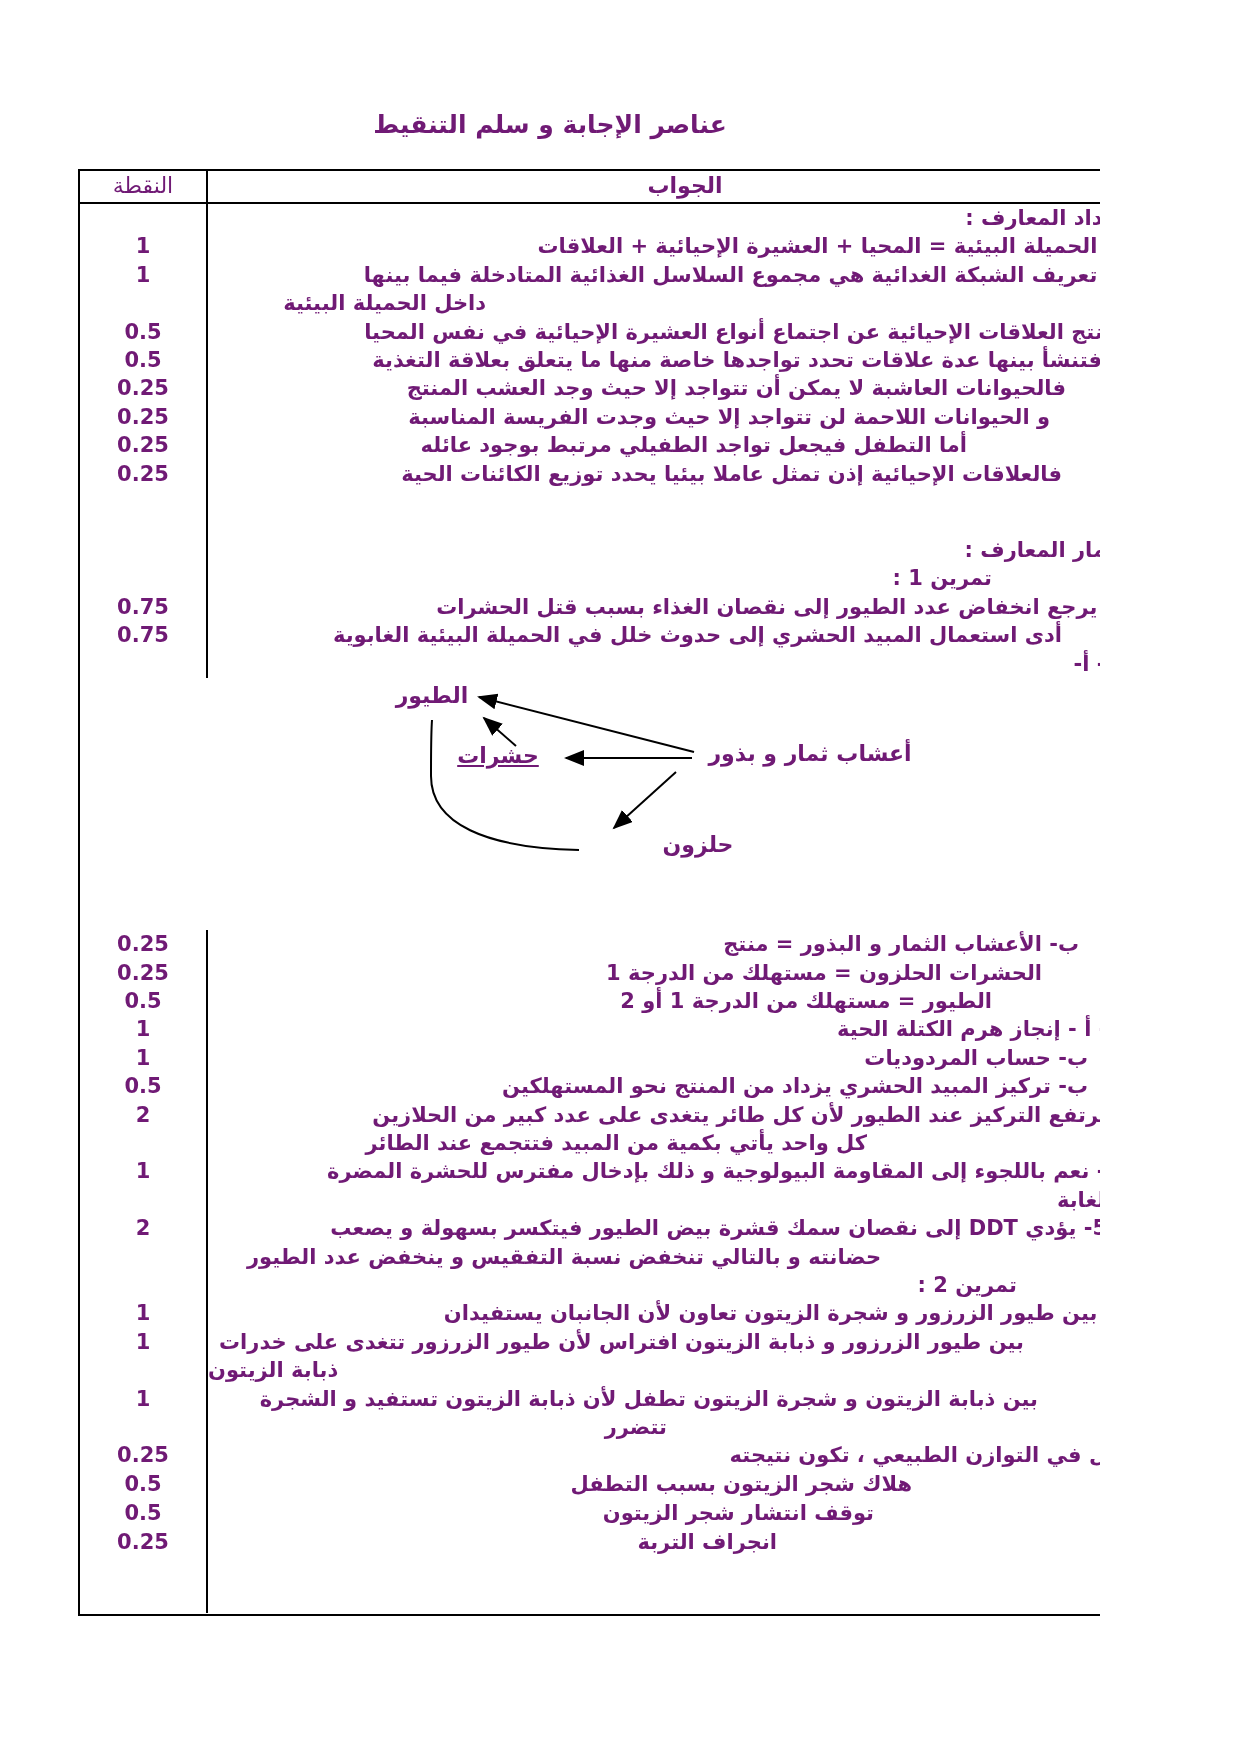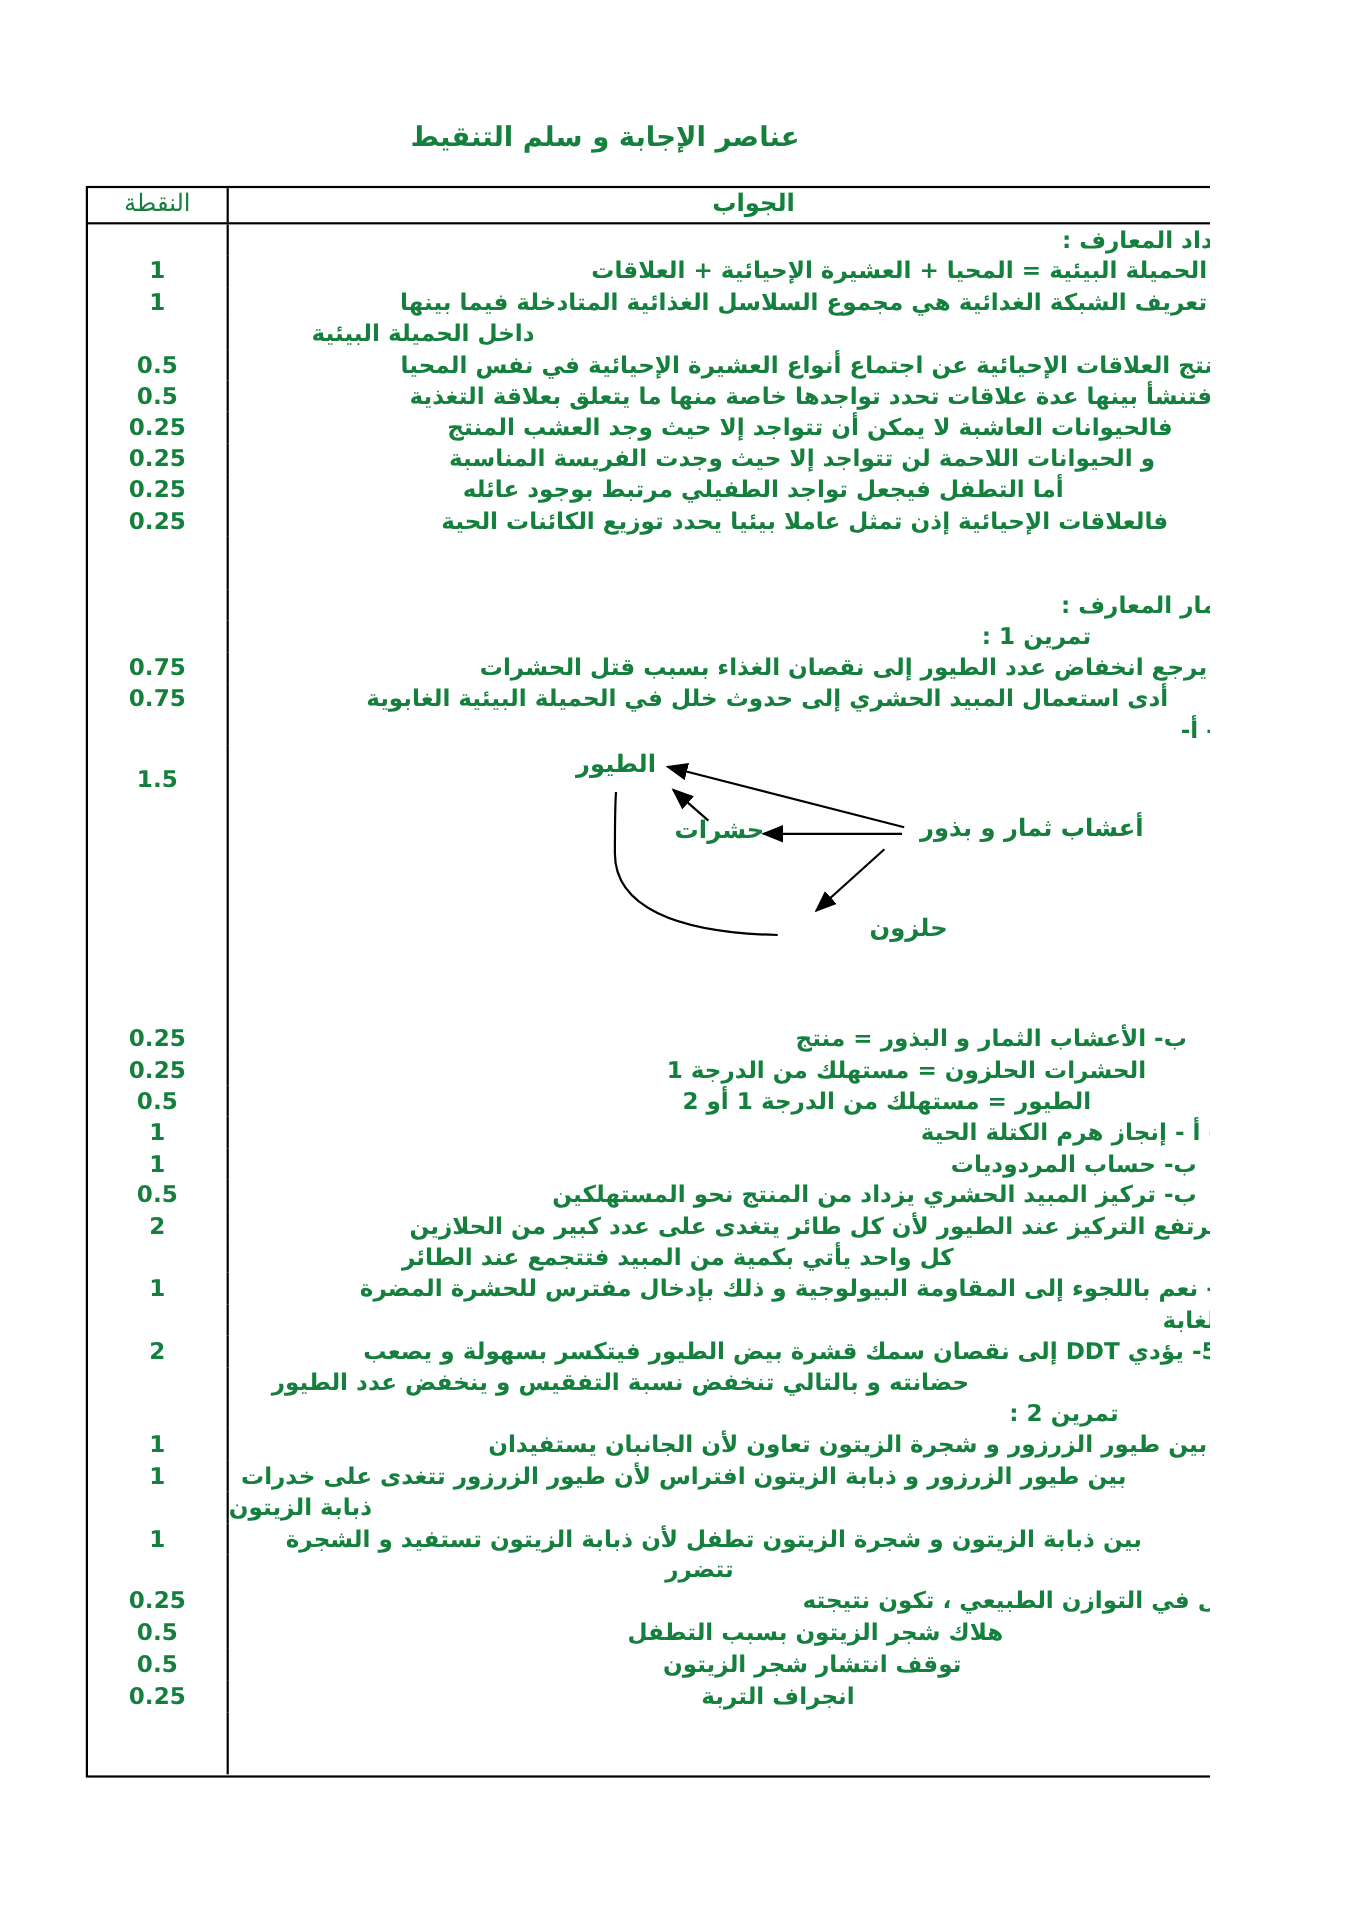--- a/index.html
+++ b/index.html
@@ -1,18 +1,18 @@
 <!DOCTYPE html>
 <html lang="ar"><head>
 <meta charset="utf-8">
 <style>
   html,body{margin:0;padding:0;background:#fff;}
   .page{
     position:relative;width:1100px;height:1754px;background:#ffffff;
-    font-family:"DejaVu Sans",sans-serif;color:#15803d;overflow:hidden;
+    font-family:"DejaVu Sans",sans-serif;color:#701a75;overflow:hidden;
   }
   .doc-title{
     position:absolute;top:110px;left:0;width:100%;
     text-align:center;font-size:25px;font-weight:bold;direction:rtl;
   }
   .answer-table{
     position:absolute;left:78px;top:169px;width:1086px;height:1447px;
     border:2px solid #000;box-sizing:border-box;overflow:hidden;background:#fff;
   }
   .thead{display:flex;height:33px;border-bottom:2px solid #000;box-sizing:border-box;}
@@ -108,25 +108,24 @@
         </div>
         <div class="row">
           <div class="pt">0.75</div>
           <div class="tx" style="padding-right: 100px;">أدى استعمال المبيد الحشري إلى حدوث خلل في الحميلة البيئية الغابوية</div>
         </div>
         <div class="row">
           <div class="pt"></div>
           <div class="tx" style="padding-right: 42px;">2- أ-</div>
         </div>
         <div class="row" style="min-height: 252px;">
-          <div class="pt" style="padding-top: 16px; line-height: 28.4px;">1.5</div>
           <div class="tx">
             <div class="diagram">
               <div class="dnode" style="left: 310px; top: 4px; width: 84px;">الطيور</div>
-              <div class="dnode" style="left: 404px; top: 64px; width: 84px;">حشرات</div>
+              <div class="dnode" style="left: 376px; top: 64px; width: 84px; text-decoration: underline;">حشرات</div>
               <div class="dnode" style="left: 620px; top: 62px; width: 220px;">أعشاب  ثمار و بذور</div>
               <div class="dnode" style="left: 576px; top: 153px; width: 84px;">حلزون</div>
               <svg class="darrows" viewBox="0 0 954 252">
                 <defs>
                   <marker id="ah" markerWidth="11" markerHeight="10" refX="9" refY="4" orient="auto">
                     <path d="M0,0 L10,4 L0,8 Z" fill="#000"></path>
                   </marker>
                 </defs>
                 <line x1="614" y1="74" x2="399" y2="19" stroke="#000" stroke-width="2" marker-end="url(#ah)"></line>
                 <line x1="436" y1="68" x2="404" y2="40" stroke="#000" stroke-width="2" marker-end="url(#ah)"></line>

